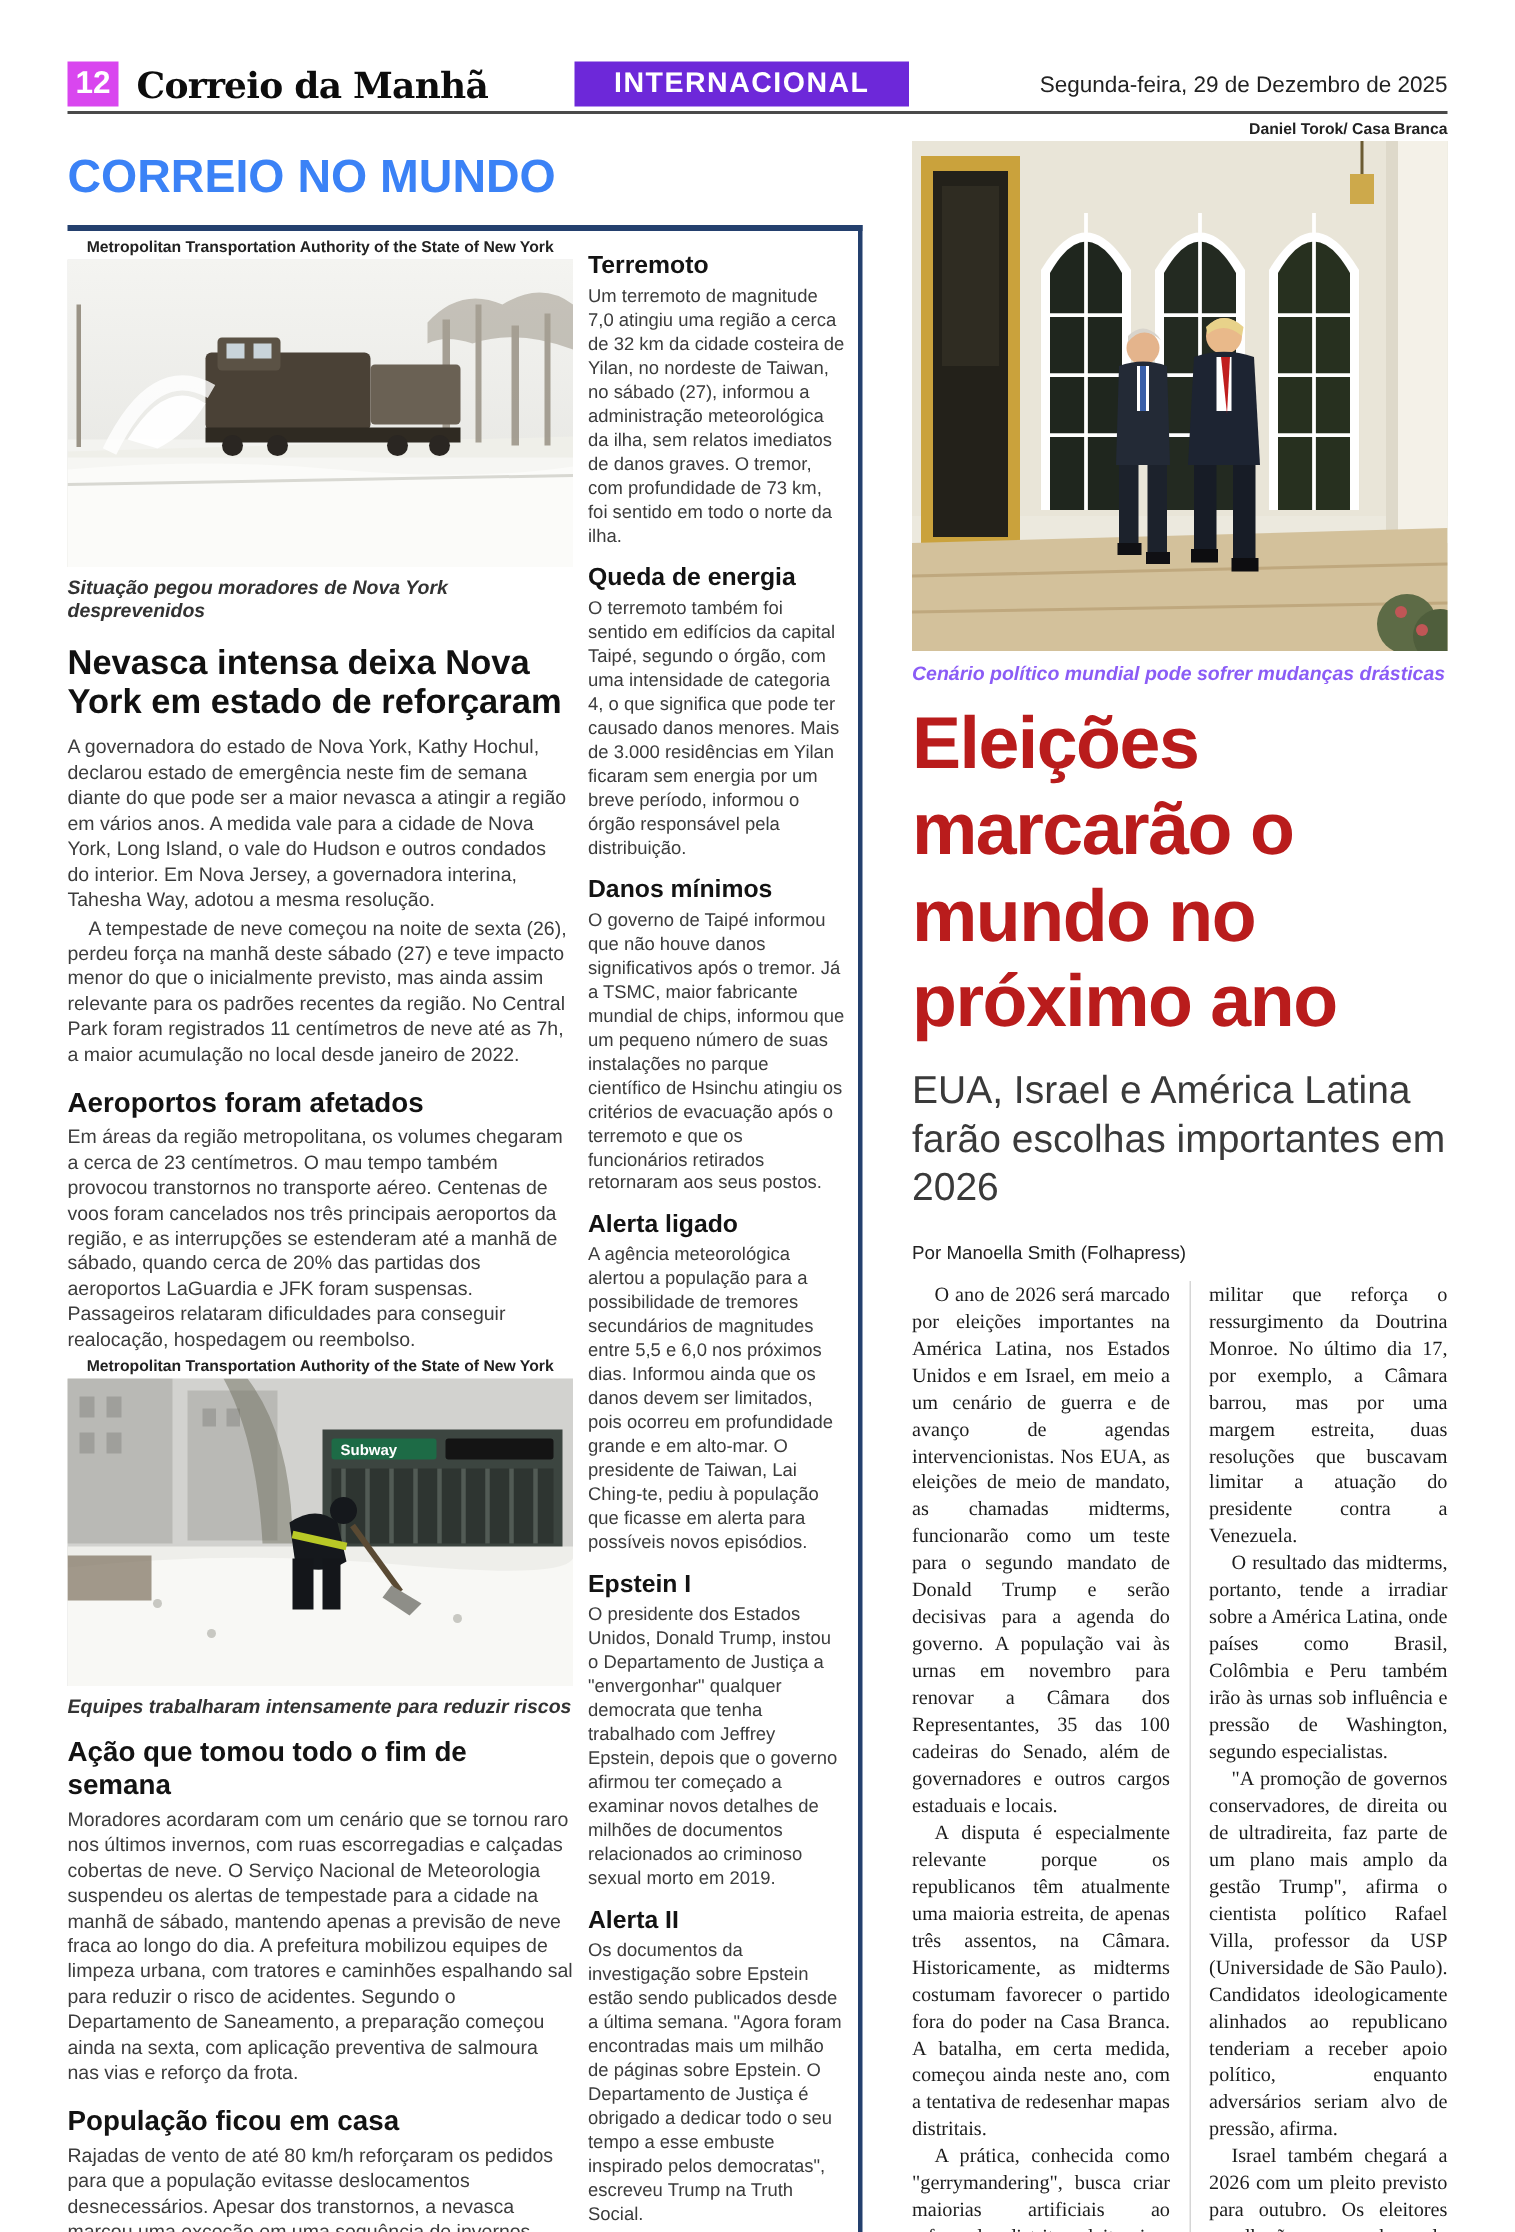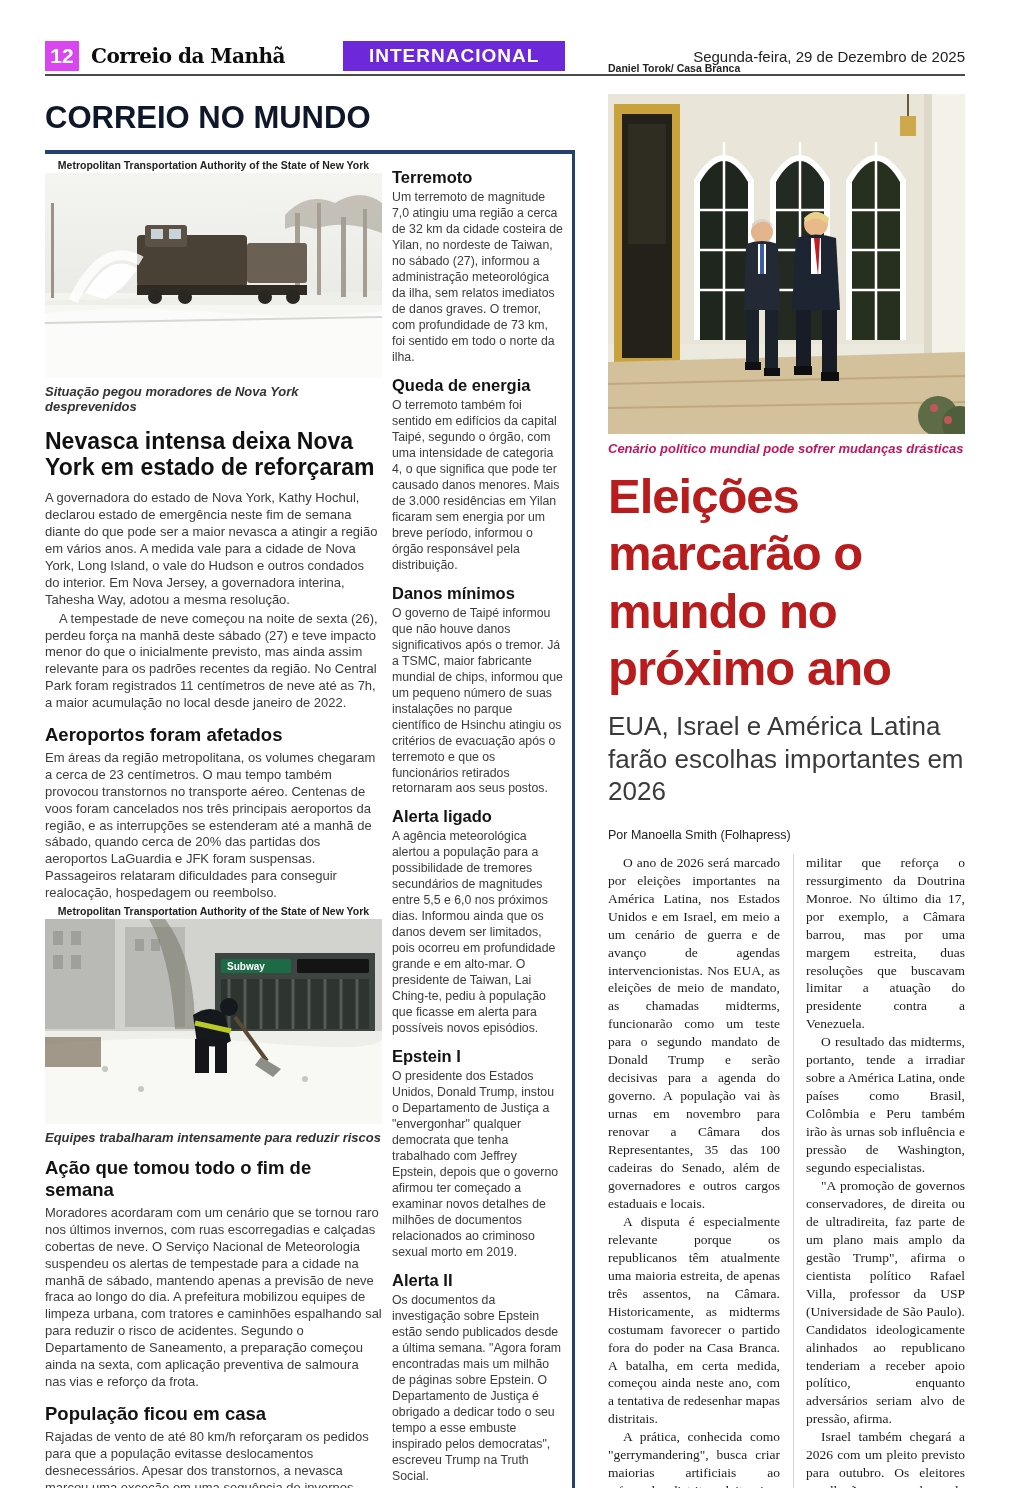--- a/index.html
+++ b/index.html
@@ -11,29 +11,29 @@
   *{box-sizing:border-box;margin:0;padding:0;}
   html,body{background:#fff;}
   body{font-family:"Liberation Sans",sans-serif;color:var(--ink);}
   .page{position:relative;width:1010px;height:1488px;background:#fff;overflow:hidden;margin:0 auto;}
 
   
   .masthead-bar{position:absolute;left:45px;top:42px;width:920px;height:34px;
     display:flex;align-items:center;border-bottom:2px solid var(--rule);padding-bottom:4px;}
   .pagenum-box{background:#d946ef;color:#fff;font-weight:bold;font-size:21px;
     width:34px;height:30px;display:flex;align-items:center;justify-content:center;}
-  .masthead{font-family:"DejaVu Serif",serif;font-weight:bold;font-size:20px;
+  .masthead{font-family:"DejaVu Serif",serif;font-weight:bold;font-size:24px;
     letter-spacing:-0.5px;margin-left:12px;color:#0d0d0d;}
   .section-box{background:#6d28d9;color:#fff;font-weight:bold;font-size:19px;
     letter-spacing:1px;padding:4px 26px;margin-left:58px;}
   .edition-date{margin-left:auto;font-size:15px;color:#222;}
 
   
   .cnm-title{position:absolute;left:45px;top:100px;font-size:31px;font-weight:800;
-    letter-spacing:0px;color:#0f172a;}
+    letter-spacing:0px;color:#3b82f6;}
   .cnm-box{position:absolute;left:45px;top:150px;width:530px;min-height:1282px;
     border-top:4px solid var(--navy);border-right:3px solid var(--navy);
     border-bottom:4px solid var(--navy);display:flex;padding:2px 8px 10px 0;}
   .col-left{width:337px;flex:0 0 337px;}
   .col-mid{flex:1;padding-left:10px;padding-top:2px;}
 
   .credit{font-size:10.5px;font-weight:bold;color:#222;text-align:center;margin:3px 0 2px;}
   .photo{display:block;width:337px;height:205px;background:#e8e8e6;}
   .caption{font-size:13px;font-style:italic;font-weight:600;color:#333;margin:6px 0 2px;}
   .nyheadline{font-size:23px;font-weight:700;line-height:1.14;color:#111;margin:14px 0 10px;}
@@ -41,25 +41,25 @@
   .bodytext + .bodytext{margin-top:2px;}
   .indent{text-indent:14px;}
   .subhead{font-size:18.5px;font-weight:700;color:#131313;margin:12px 0 4px;}
 
   
   .brief{margin-bottom:10px;}
   .brief-h{font-size:16.5px;font-weight:700;color:#131313;margin:10px 0 3px;}
   .brief-b{font-size:12.3px;line-height:1.3;color:var(--body);}
 
   
-  .lead-credit{position:absolute;top:62px;left:608px;width:357px;text-align:left;
+  .lead-credit{position:absolute;top:80px;left:608px;width:357px;text-align:right;
     font-size:10.5px;font-weight:bold;color:#222;}
   .lead{position:absolute;left:608px;top:94px;width:357px;}
   .lead-photo{display:block;width:357px;height:340px;background:#e5e1d6;}
-  .lead-caption{font-size:13px;font-style:italic;font-weight:600;color:#be185d;margin:7px 0 0;}
+  .lead-caption{font-size:13px;font-style:italic;font-weight:600;color:#8b5cf6;margin:7px 0 0;}
   .lead-headline{font-size:49px;font-weight:800;line-height:1.17;letter-spacing:-1px;
     color:#b91c1c;margin-top:12px;}
   .lead-deck{font-size:26px;font-weight:400;line-height:1.25;color:#3a3a3a;margin-top:13px;}
   .byline{font-size:12.5px;color:#222;margin-top:20px;}
   .lead-cols{display:flex;gap:13px;margin-top:12px;}
   .lead-col{width:172px;flex:0 0 172px;font-family:"Liberation Serif",serif;
     font-size:13.5px;line-height:1.33;text-align:justify;color:#1c1c1c;}
   .lead-col + .lead-col{border-left:1px solid #d6d6d6;padding-left:12px;flex-basis:172px;}
   .lead-col p{margin:0;}
   .lead-col p.sindent{text-indent:15px;}

